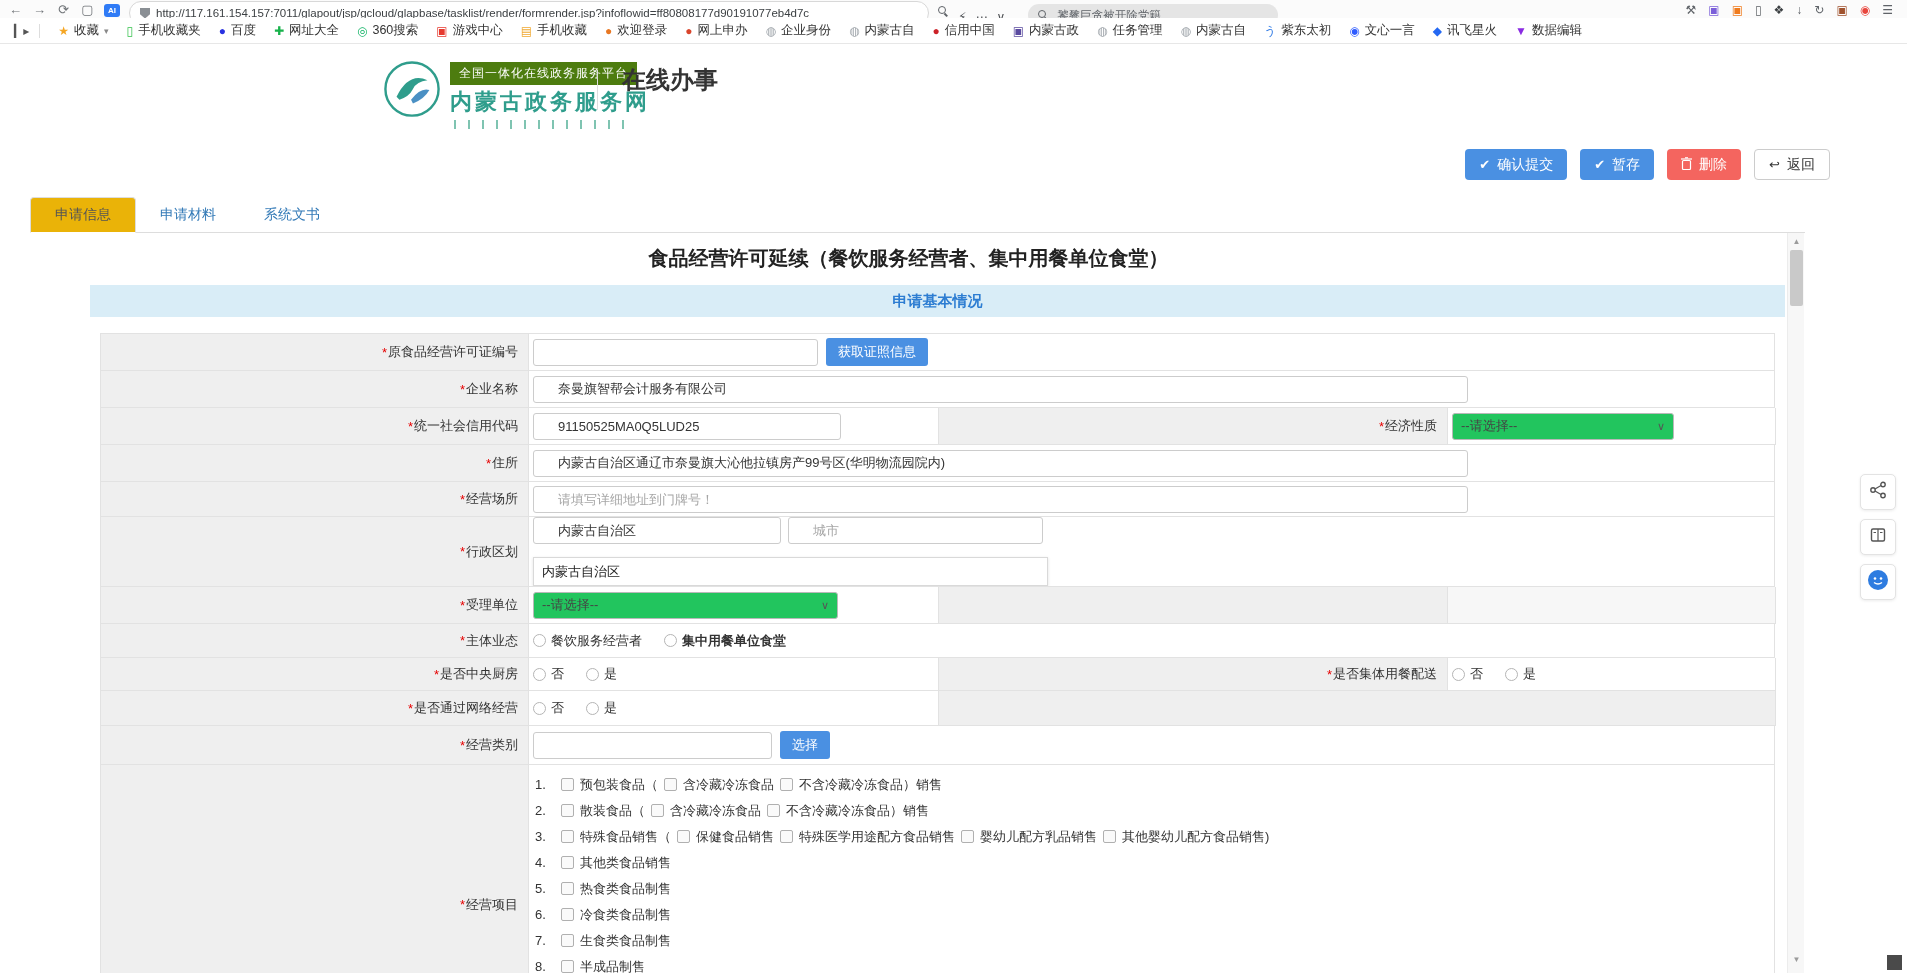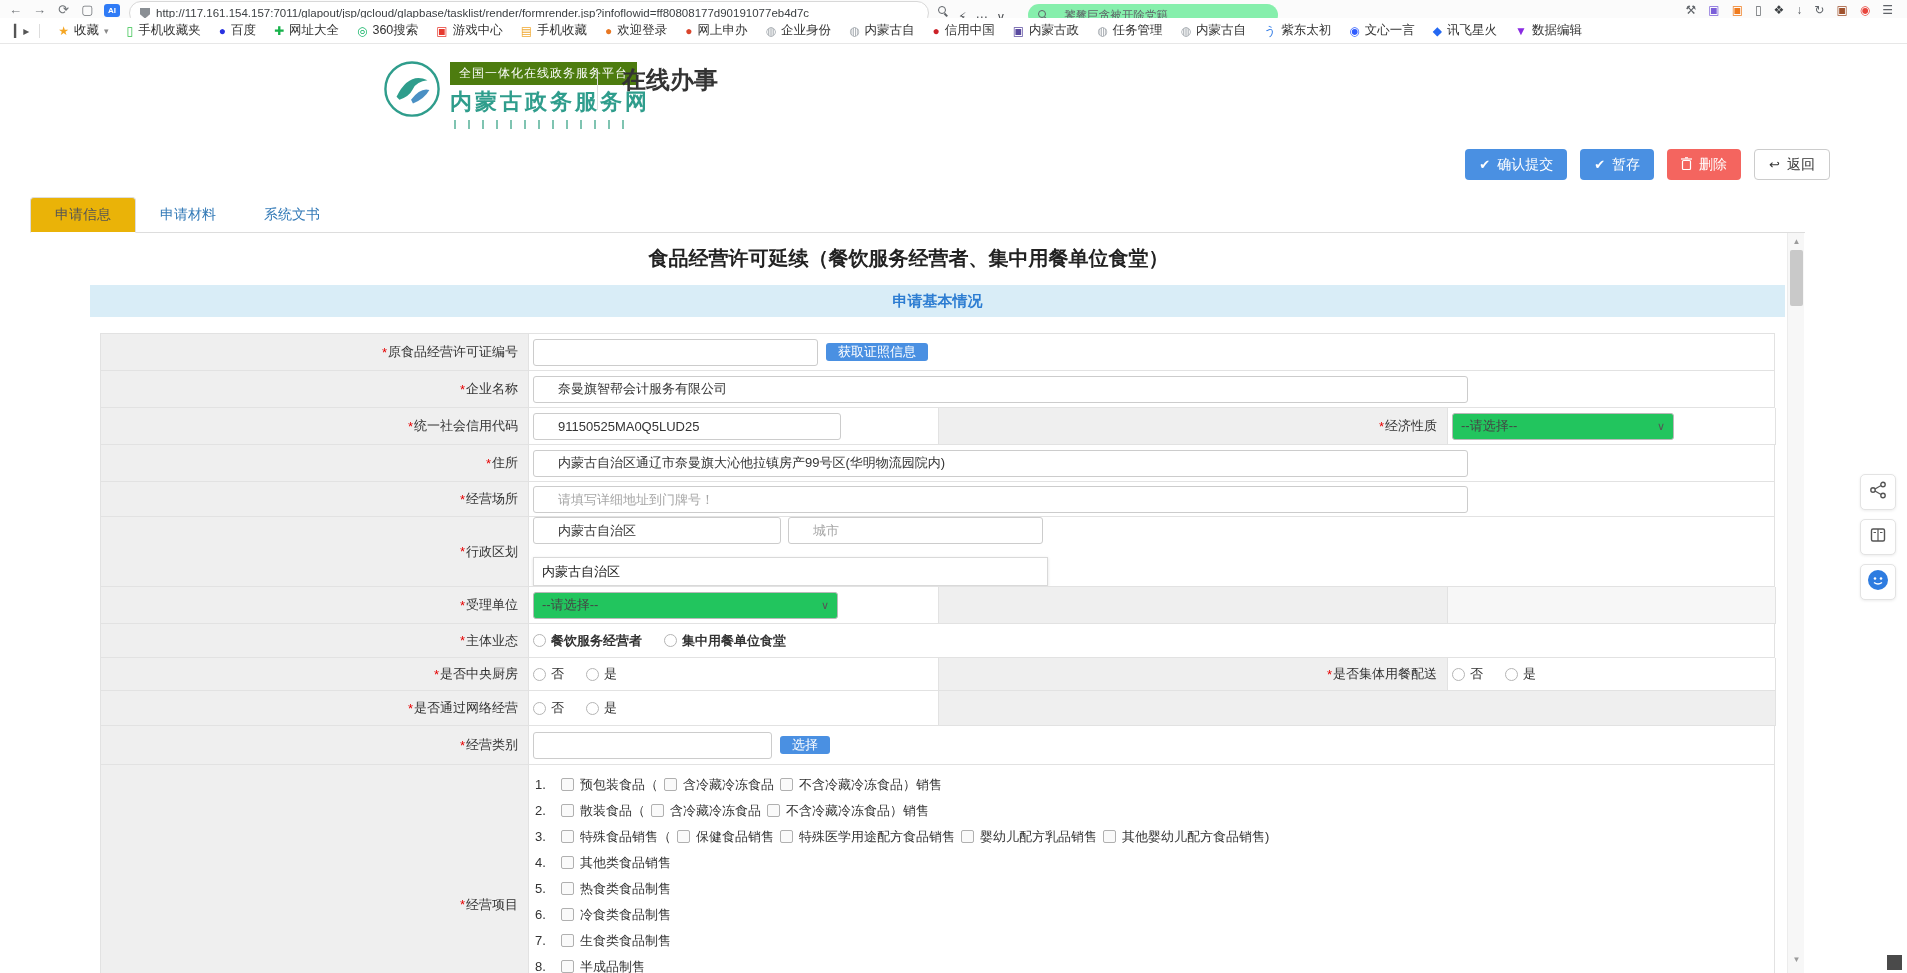--- a/index.html
+++ b/index.html
@@ -16,22 +16,22 @@
 #omni{width:800px;height:24px;background:#fff;border:1px solid #d8d8d8;border-radius:12px;
   display:flex;align-items:center;gap:6px;padding:0 10px;margin-bottom:-8px}
 .url-txt{font-size:11.5px;color:#3c4043;white-space:nowrap;overflow:hidden}
 .shield{position:relative;width:10px;height:11px;background:#8a8f94;flex:0 0 auto;
   clip-path:polygon(0 0,100% 0,100% 62%,50% 100%,0 62%)}
 .shield i{position:absolute;right:-2px;bottom:-2px;width:5px;height:5px;background:#d93025;border-radius:50%}
 .mag{position:relative;width:11px;height:11px;flex:0 0 auto}
 .mag::before{content:"";position:absolute;width:6px;height:6px;border:1.5px solid #5f6368;border-radius:50%;left:0;top:0}
 .mag::after{content:"";position:absolute;width:4px;height:1.5px;background:#5f6368;transform:rotate(45deg);left:6px;top:8px}
 .addr-ic{color:#4a4d51;font-size:12px;line-height:12px;margin-bottom:-6px}
-#chrome-search{width:250px;height:22px;background:#86efac;border-radius:11px;display:flex;align-items:center;
-  gap:15px;padding:0 10px;margin-bottom:-9px;margin-left:14px}
+#chrome-search{width:250px;height:22px;background:#e5e5e5;border-radius:11px;display:flex;align-items:center;
+  gap:8px;padding:0 10px;margin-bottom:-9px;margin-left:14px}
 #chrome-search span{font-size:11.5px;color:#5f6368;white-space:nowrap}
 #ext-icons{margin-left:auto;display:flex;align-items:flex-end;gap:12px;padding-right:6px}
 .ext{font-size:12px;line-height:13px}
 
 
 #bmbar{position:absolute;left:0;top:18px;width:1907px;height:26px;background:#fff;
   border-bottom:1px solid #e7e7e7;display:flex;align-items:center;gap:18px;padding:0 14px;overflow:hidden}
 .collapse{color:#555;font-size:12px;border-right:1px solid #ddd;padding-right:10px}
 .bm{display:flex;align-items:center;gap:5px;font-size:12.5px;color:#333;white-space:nowrap}
 .bm-ic{font-size:12px;line-height:12px}
@@ -77,21 +77,21 @@
 .gray{background:#efefef}
 .gray2{background:#f7f7f7}
 .val{background:#fff;padding-left:4px;gap:8px}
 .req{color:#e60000;margin-right:1px}
 .inp{height:27px;border:1px solid #ccc;border-radius:3px;padding:0 24px;font-size:13px;color:#333;
   font-family:inherit;background:#fff}
 .inp::placeholder{color:#a6a6a6}
 .sel{height:27px;border:1px solid #b9b9b9;border-radius:3px;background:#22c55e;display:flex;align-items:center;
   justify-content:space-between;padding:0 8px;color:#444;cursor:pointer}
 .sel .chev{color:#555;font-size:11px}
-.btn-sm{height:18px;background:#4a90e2;color:#fff;border:none;border-radius:3px;font-size:13px;
+.btn-sm{height:28px;background:#4a90e2;color:#fff;border:none;border-radius:3px;font-size:13px;
   padding:0 12px;cursor:pointer;font-family:inherit}
 .radio-opt{display:flex;align-items:center;gap:5px;margin-right:14px;cursor:pointer}
 .radio{width:13px;height:13px;border:1px solid #b5b5b5;border-radius:50%;background:#fff;flex:0 0 auto}
 .cbx{width:13px;height:13px;border:1px solid #b0b0b0;border-radius:2px;background:#fafafa;
   display:inline-block;flex:0 0 auto;margin:0 6px;vertical-align:-2px;cursor:pointer}
 .region-inputs{display:flex;gap:7px}
 #suggest{margin-top:5px;width:515px;height:30px;background:#fff;border:1px solid #d9d9d9;
   box-shadow:0 1px 3px rgba(0,0,0,.12);display:flex;align-items:center;padding-left:8px;color:#222}
 #items-cell{align-items:flex-start;padding:7px 0 0 6px}
 .item-line{line-height:26px;white-space:nowrap}
@@ -371,21 +371,21 @@
     </div>
 
     <div class="frow" style="grid-template-columns:428px 1fr;height:34px">
       <div class="fc lab">
           <span class="req">*</span>
           <span>主体业态</span>
         </div>
       <div class="fc val">
         <label class="radio-opt">
             <span class="radio"></span>
-            <span style="font-weight:bold">餐饮服务经营者</span>
+            <span style="font-weight:normal">餐饮服务经营者</span>
           </label>
         <label class="radio-opt">
             <span class="radio"></span>
             <span style="font-weight:bold">集中用餐单位食堂</span>
           </label>
       </div>
     </div>
 
     <div class="frow" style="grid-template-columns:428px 410px 509px 328px;height:33px">
       <div class="fc lab">

